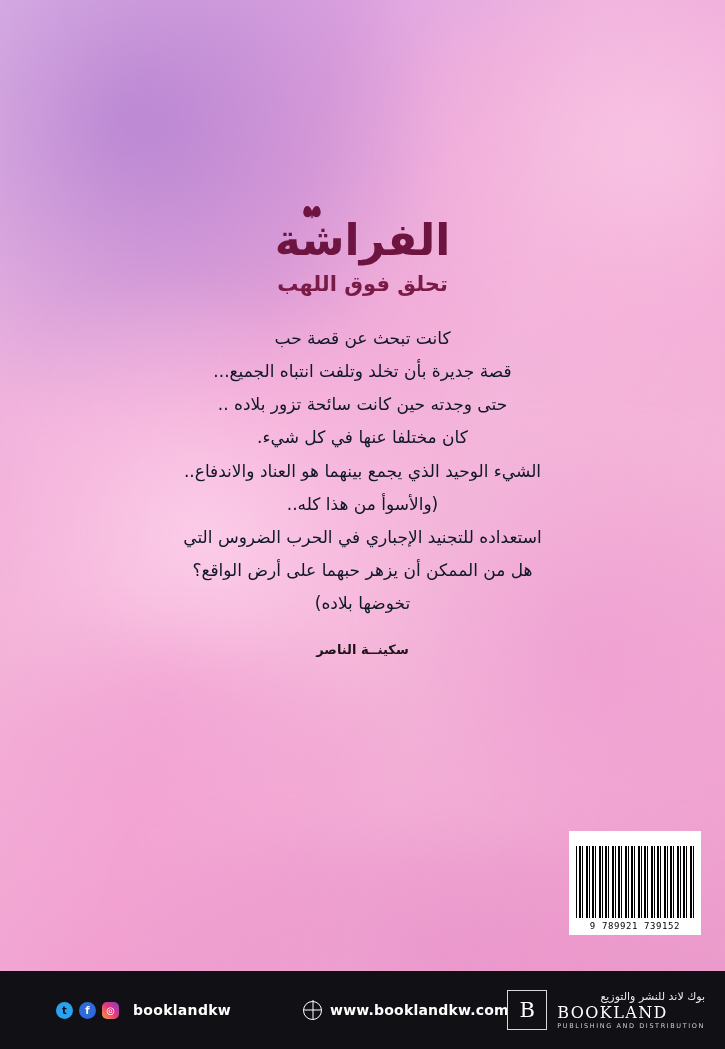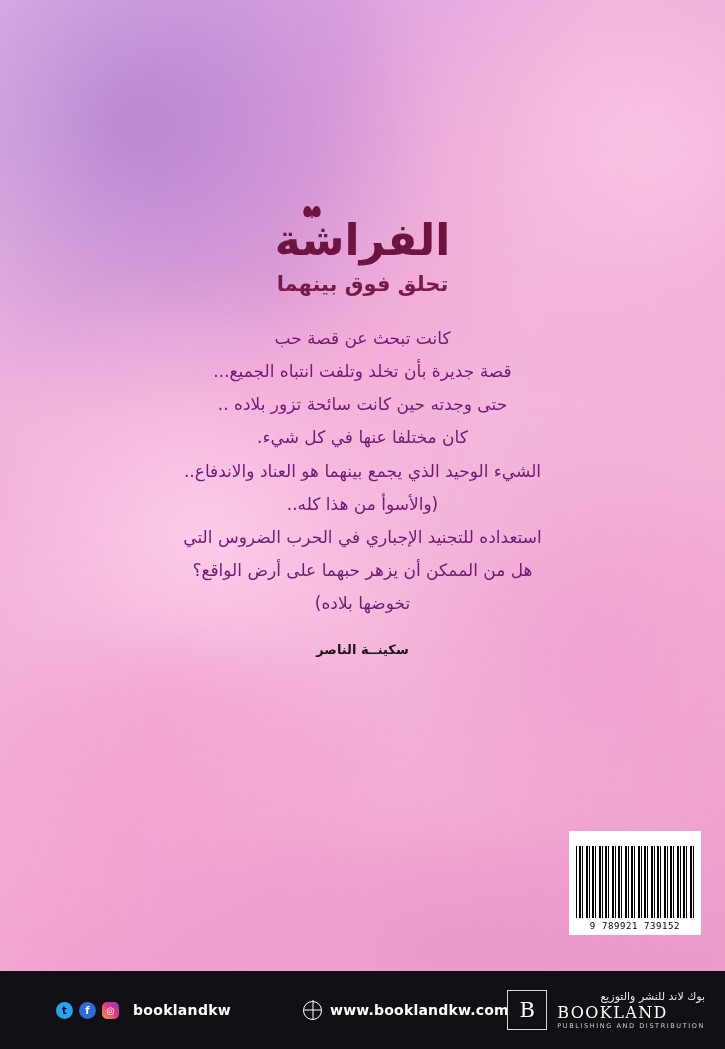--- a/index.html
+++ b/index.html
@@ -120,21 +120,21 @@
   .book-subtitle {
     margin-top: 10px;
     font-size: 21px;
     font-weight: bold;
     color: #7a1a46;
   }
 
   .blurb {
     margin: 26px auto 0;
     width: 560px;
-    color: #701a75;
+    color: #0f172a;
     font-size: 17px;
     line-height: 1.95;
     text-align: center;
   }
   .blurb p {
     margin: 0;
   }
 
   .author {
     margin-top: 22px;
@@ -321,21 +321,21 @@
   <div class="content">
 
     <div class="title-block">
       <div class="book-title">
         <svg class="butterfly" viewBox="0 0 24 20" aria-hidden="true">
           <path d="M12 14 C8 20, 0 16, 3 8 C5 2, 10 4, 12 10 C14 4, 19 2, 21 8 C24 16, 16 20, 12 14 Z" fill="#6d1440"></path>
           <path d="M11.6 12 L11.2 18 M12.4 12 L12.8 18" stroke="#6d1440" stroke-width="0.9"></path>
         </svg>
         <span>الفراشة</span>
       </div>
-      <div class="book-subtitle">تحلق فوق بينهما</div>
+      <div class="book-subtitle">تحلق فوق اللهب</div>
     </div>
 
     <div class="blurb">
       <p>كانت تبحث عن قصة حب</p>
       <p>قصة جديرة بأن تخلد وتلفت انتباه الجميع...</p>
       <p>حتى وجدته حين كانت سائحة تزور بلاده ..</p>
       <p>كان مختلفا عنها في كل شيء.</p>
       <p>الشيء الوحيد الذي يجمع بينهما هو العناد والاندفاع..</p>
       <p>(والأسوأ من هذا كله..</p>
       <p>استعداده للتجنيد الإجباري في الحرب الضروس التي</p>

